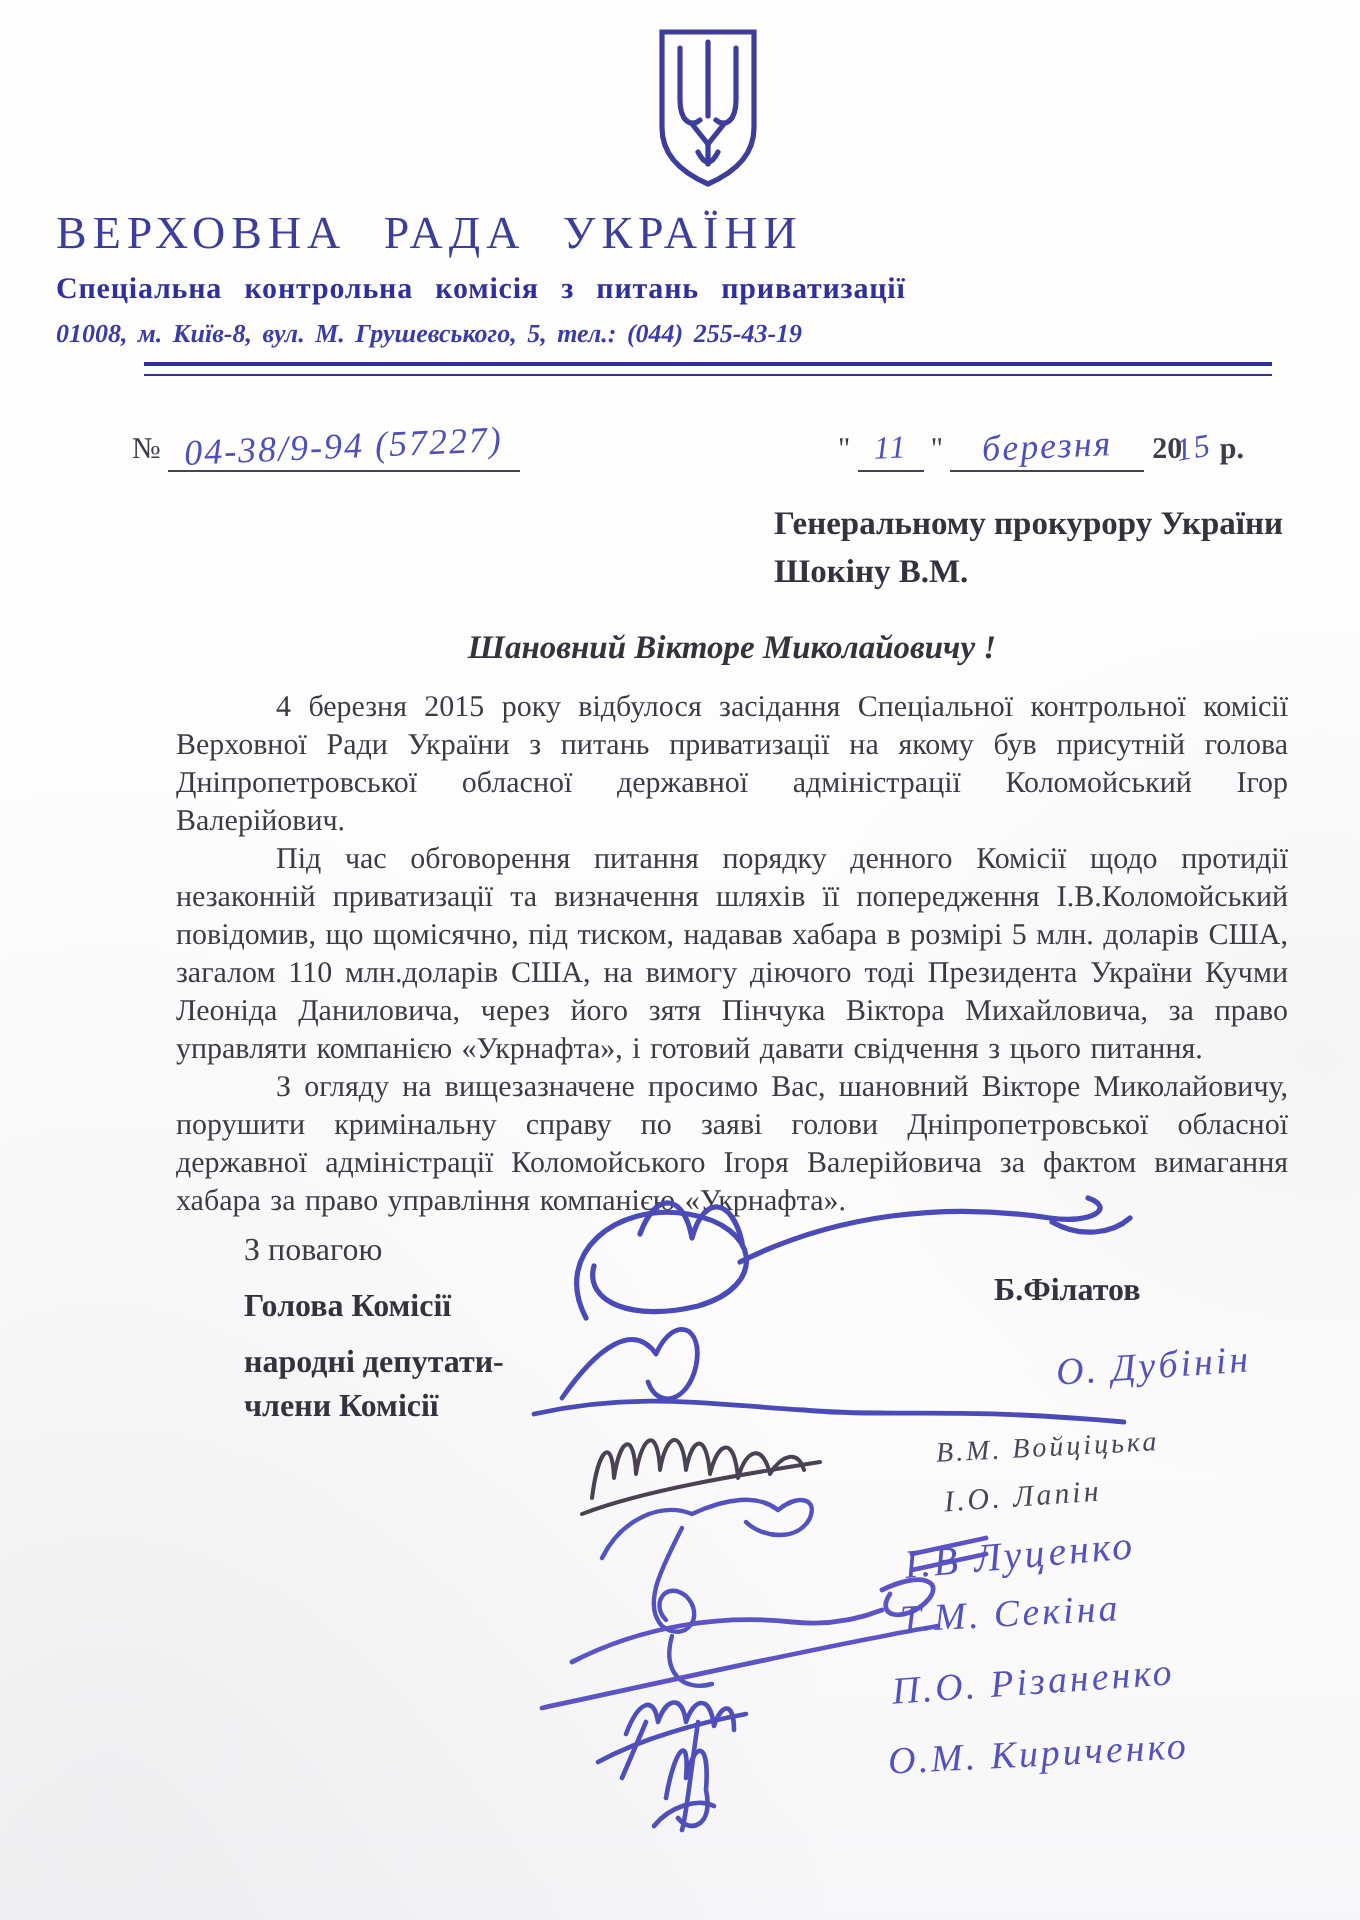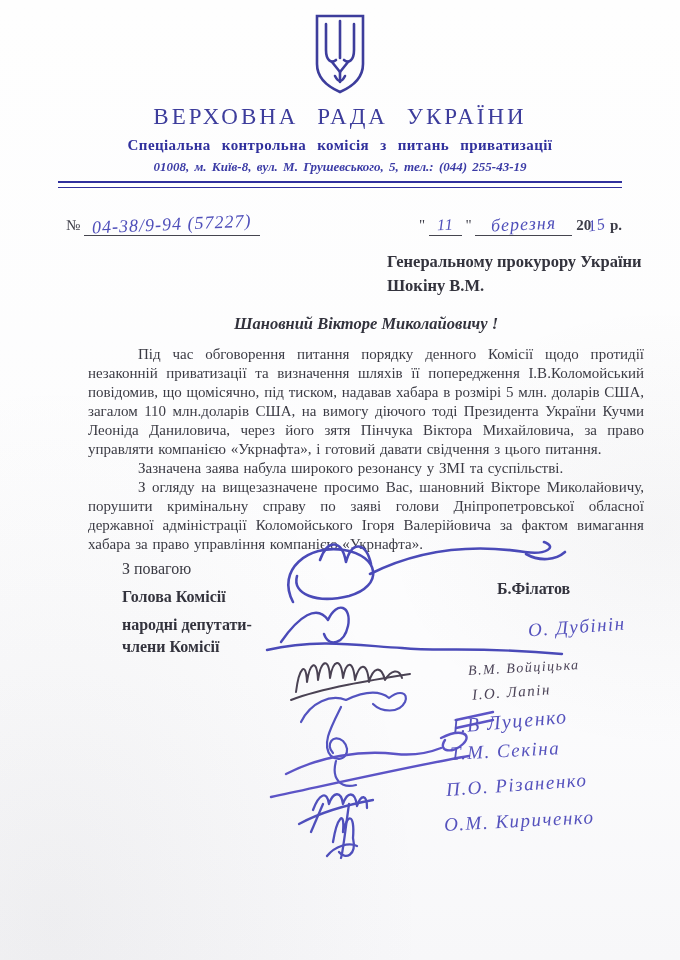--- a/index.html
+++ b/index.html
@@ -7,21 +7,21 @@
     position:relative; width:680px; height:960px; margin:0 auto;
     overflow:hidden;
     background:
       radial-gradient(ellipse at 8% 96%, rgba(60,60,70,0.05), transparent 42%),
       radial-gradient(ellipse at 97% 55%, rgba(60,60,70,0.04), transparent 30%),
       linear-gradient(180deg,#fefefe 0%, #fcfcfd 70%, #f7f7f9 100%);
     font-family:"Liberation Serif", serif;
     color:#3b3b44;
   }
   
-  .letterhead { text-align:center; padding-top:14px; }
+  .letterhead { text-align:left; padding-top:14px;padding-left:28px; }
   .emblem { display:block; margin:0 auto; }
   .org-name {
     margin:10px 0 0 0; font-size:23px; font-weight:normal;
     letter-spacing:3px; word-spacing:10px; color:#3d3d9c;
   }
   .org-sub {
     margin:7px 0 0 0; font-size:15px; font-weight:bold;
     word-spacing:7px; letter-spacing:0.4px; color:#30309d;
   }
   .org-addr {
@@ -114,22 +114,22 @@
   </div>
 
   <div class="recipient">
     <div>Генеральному прокурору України</div>
     <div>Шокіну В.М.</div>
   </div>
 
   <div class="salutation">Шановний Вікторе Миколайовичу !</div>
 
   <div class="body-text">
+    <p>4 березня 2015 року відбулося  засідання Спеціальної контрольної комісії Верховної Ради України з питань приватизації на якому був присутній голова Дніпропетровської обласної державної адміністрації Коломойський Ігор Валерійович.</p>
     <p>Під час обговорення питання порядку денного Комісії щодо протидії незаконній приватизації та визначення шляхів її попередження І.В.Коломойський повідомив, що  щомісячно, під тиском, надавав  хабара в розмірі  5 млн. доларів США, загалом 110 млн.доларів США,  на вимогу діючого тоді Президента України Кучми Леоніда Даниловича, через його зятя Пінчука Віктора Михайловича, за право управляти компанією «Укрнафта», і готовий  давати свідчення з цього питання.</p>
-    <p>Зазначена заява набула широкого резонансу у ЗМІ та суспільстві.</p>
     <p>З огляду на вищезазначене просимо Вас, шановний Вікторе Миколайовичу, порушити кримінальну справу  по заяві голови Дніпропетровської обласної державної адміністрації Коломойського Ігоря Валерійовича за  фактом вимагання хабара за право  управління компанією «Укрнафта».</p>
   </div>
 
   <div class="closing">
 
     <span class="lbl" style="left:122px; top:0;">З повагою</span>
     <span class="lbl b" style="left:122px; top:28px;">Голова Комісії</span>
     <span class="lbl b" style="left:497px; top:20px;">Б.Філатов</span>
     <span class="lbl b" style="left:122px; top:56px;">народні депутати-</span>
     <span class="lbl b" style="left:122px; top:78px;">члени Комісії</span>

